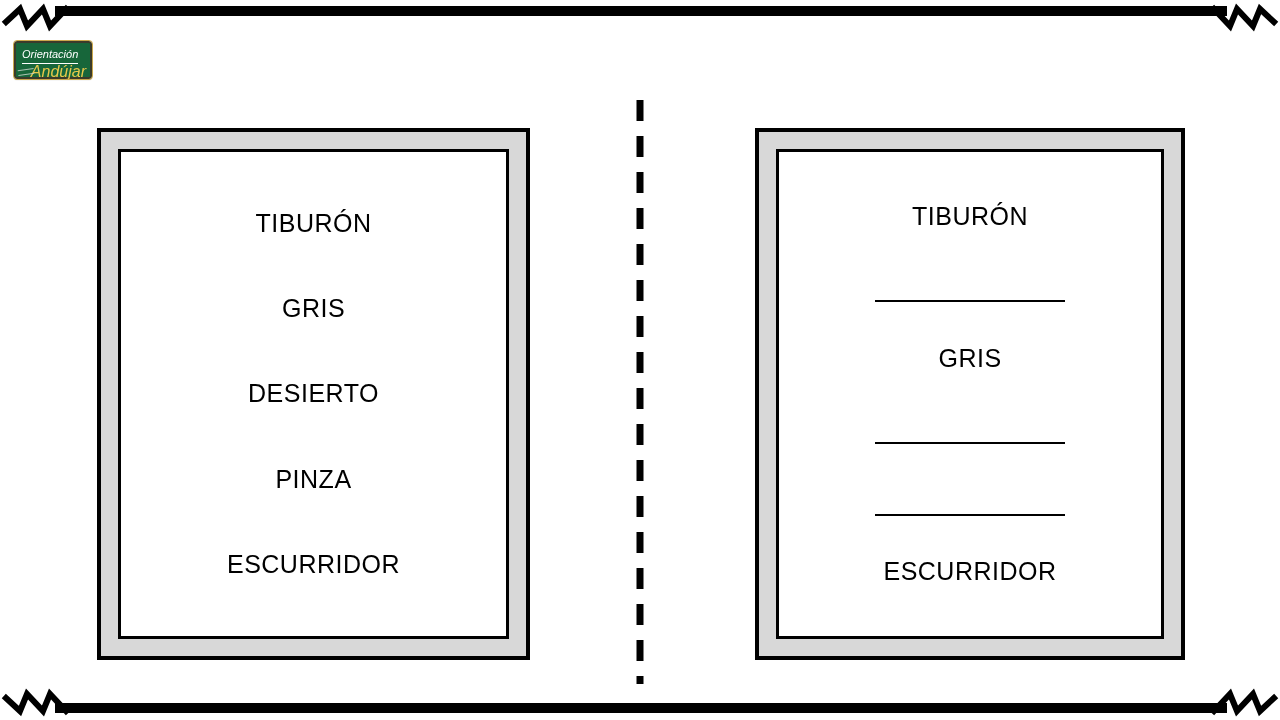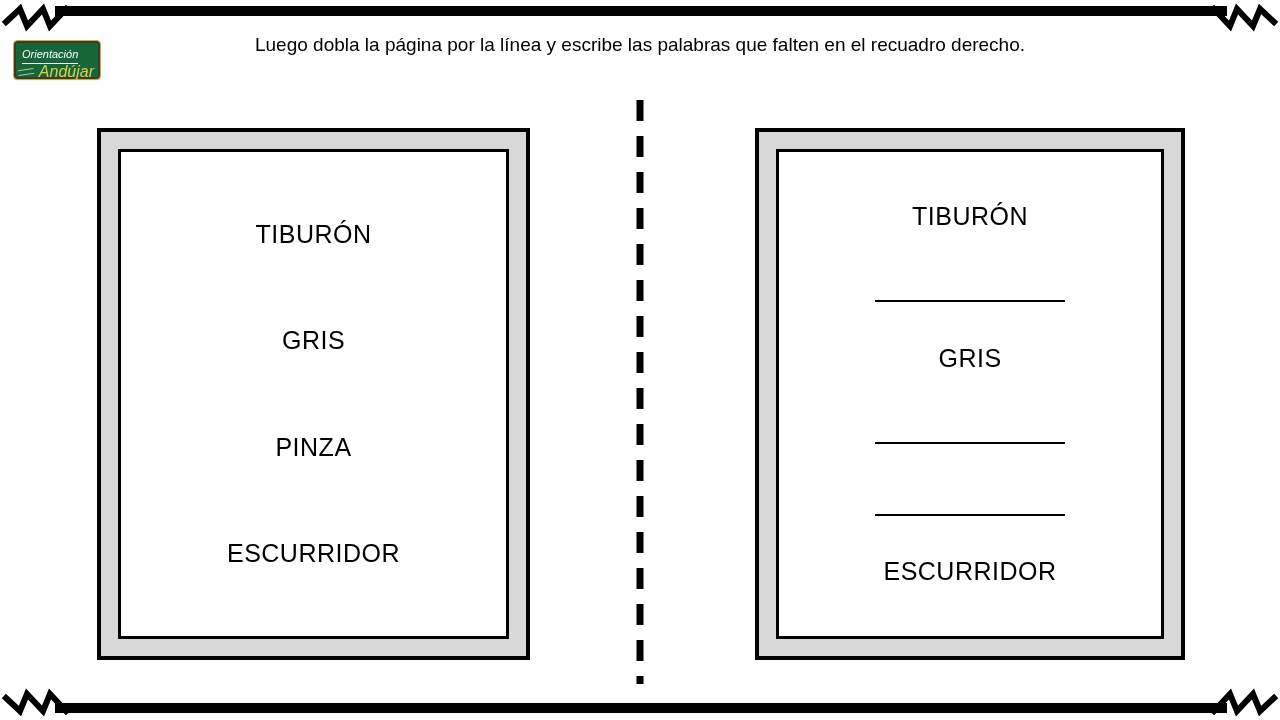--- a/index.html
+++ b/index.html
@@ -27,21 +27,21 @@
     position:absolute;
     top:30px;left:0;right:0;
     text-align:center;
     font-size:19px;
     line-height:30px;
     color:var(--ink);
   }
   .logo{
     position:absolute;
     left:14px;top:41px;
-    width:86px;height:38px;
+    width:78px;height:38px;
     background:var(--logo-green);
     border:2px solid #3b3b2a;
     outline:1px solid #caa84c;
     border-radius:3px;
     padding:2px 4px 2px 6px;
     font-style:italic;
     line-height:15px;
     box-shadow:0 1px 1px rgba(0,0,0,.35);
   }
   .logo .l1{
@@ -114,27 +114,27 @@
     <line x1="640" y1="100" x2="640" y2="684" stroke="#000" stroke-width="7" stroke-dasharray="21 15"></line>
   </svg>
 
   <div class="logo">
     <div class="l1">Orientación</div>
     <div class="l2">Andújar</div>
     <div class="chalk"></div>
   </div>
 
   <div class="instructions">
-    <div>Luego dobla la página por la línea y escribe las palabras que falten en el recuadro derecho.</div>
   </div>
 
   <div class="word-box left">
     <div class="inner">
         <div class="word">TIBURÓN</div>
         <div class="word">GRIS</div>
+        <div class="word">DESIERTO</div>
         <div class="word">PINZA</div>
         <div class="word">ESCURRIDOR</div>
       </div>
   </div>
 
   <div class="word-box right">
     <div class="inner">
         <div class="word">TIBURÓN</div>
         <div class="blank-line"></div>
         <div class="word">GRIS</div>

